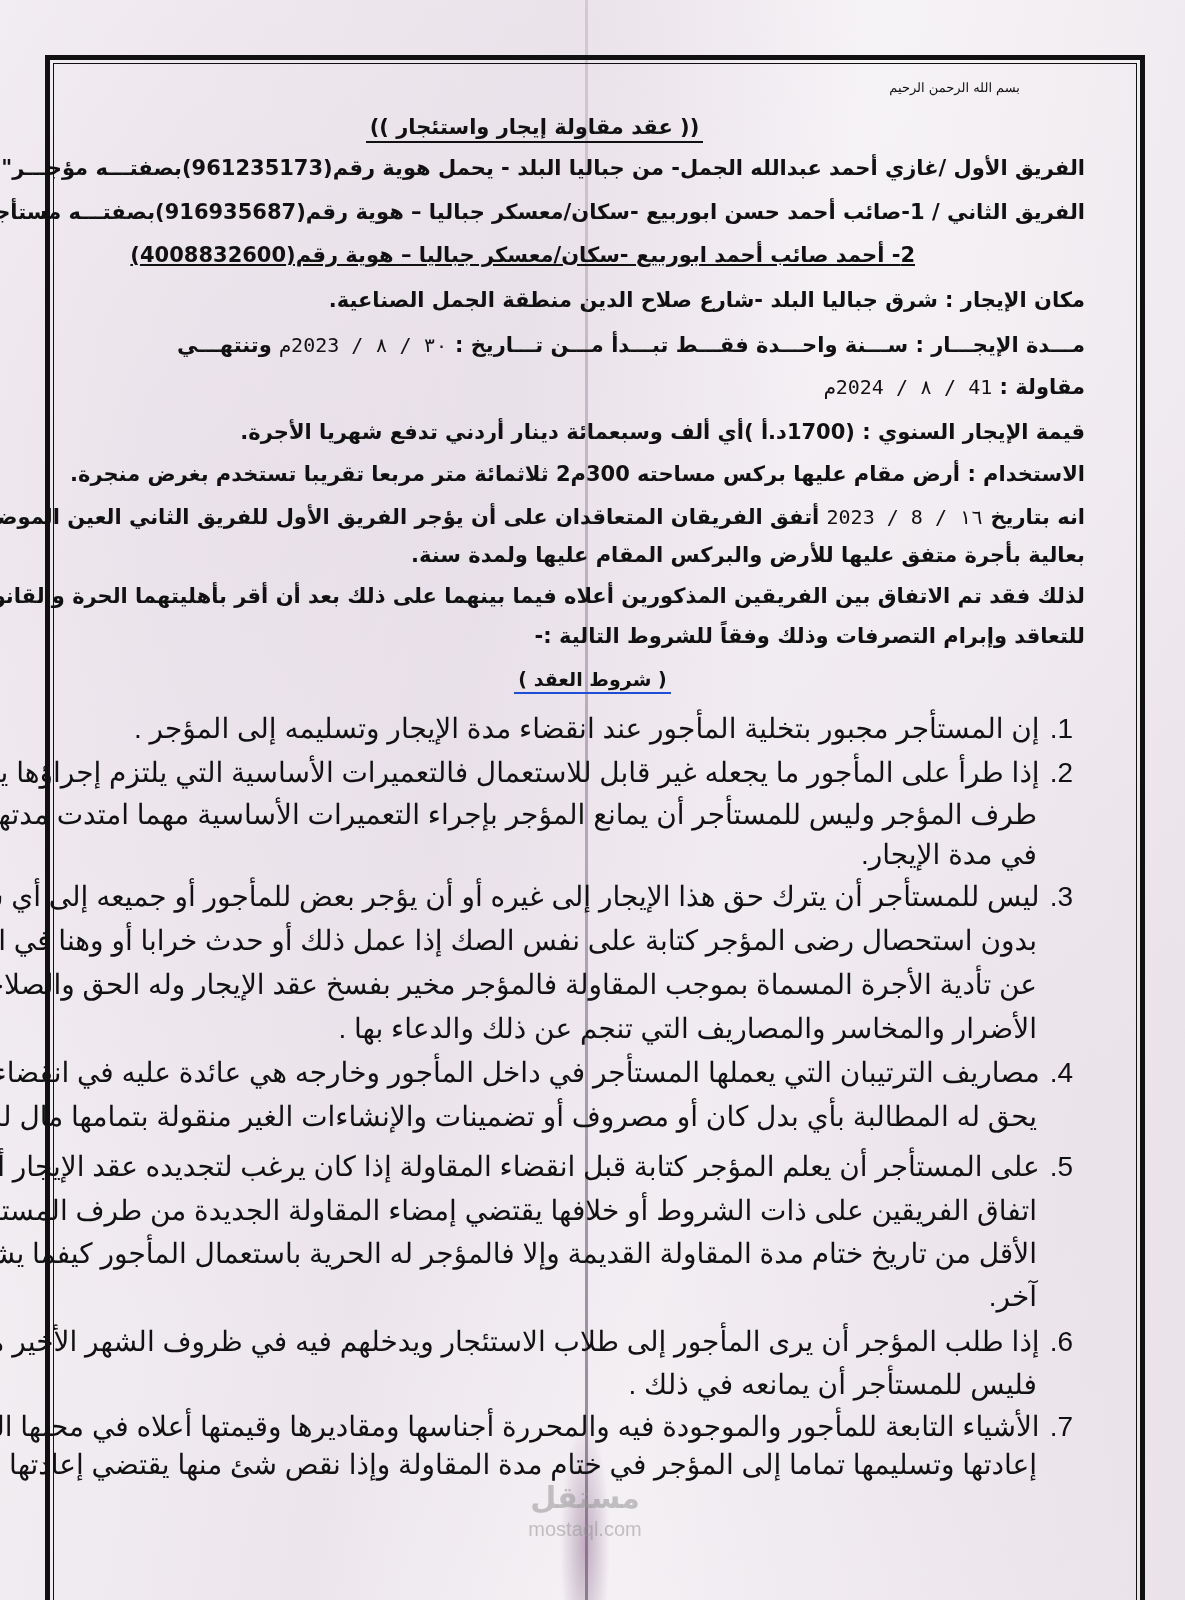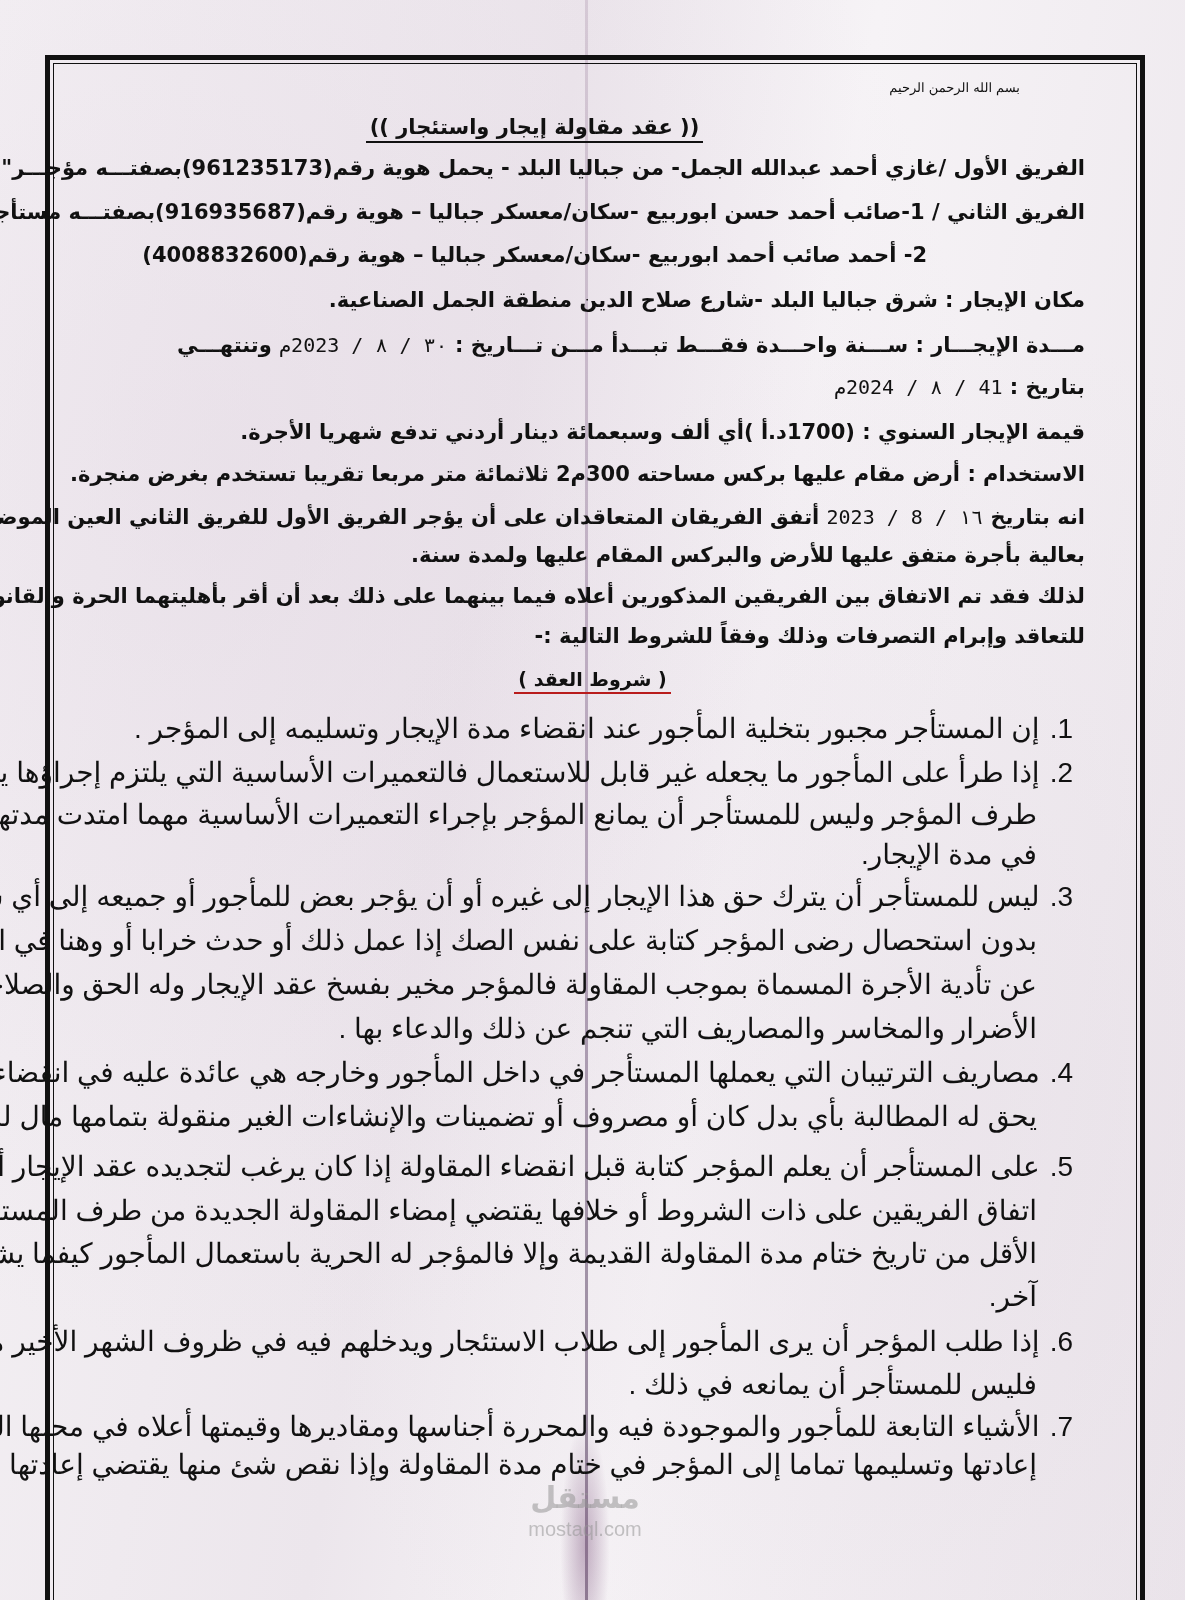--- a/index.html
+++ b/index.html
@@ -54,53 +54,53 @@
   }
   .title {
     position: absolute; left: 0; width: 1069px; top: 115px; text-align: center;
     font-family: "DejaVu Sans", sans-serif; font-weight: bold; font-size: 21px;
   }
   .title span { border-bottom: 2px solid #111; padding: 0 4px 2px; }
   .subtitle {
     position: absolute; left: 0; width: 1185px; top: 668px; text-align: center;
     font-family: "DejaVu Sans", sans-serif; font-weight: bold; font-size: 19px;
   }
-  .subtitle span { border-bottom: 2px solid #b91c1c; padding: 0 4px 2px; }
+  .subtitle span { border-bottom: 2px solid #1d4ed8; padding: 0 4px 2px; }
   .num { display: inline-block; margin-left: 10px; }
   .watermark {
     position: absolute; left: 505px; top: 1478px; width: 160px; text-align: center;
     color: rgba(150,150,150,0.55); direction: ltr;
   }
   .wm-ar { font-family: "DejaVu Sans", sans-serif; font-weight: bold; font-size: 30px; line-height: 40px; }
   .wm-en { font-family: "Liberation Sans", sans-serif; font-size: 20px; line-height: 22px; }
 </style>
 </head>
 <body>
 
 <div class="fold-v"></div>
 <div class="fold-stain"></div>
 <div class="frame"></div>
 
 <div class="basmala">بسم الله الرحمن الرحيم</div>
 <div class="title"><span>(( عقد مقاولة إيجار واستئجار ))</span></div>
 
 <div class="line bold" style="right:100px; top:156px;">الفريق الأول /غازي أحمد عبدالله الجمل- من جباليا البلد - يحمل هوية رقم(961235173)بصفتـــه مؤجـــر"</div>
 <div class="line bold" style="right:100px; top:200px;">الفريق الثاني / 1-صائب أحمد حسن ابوربيع -سكان/معسكر جباليا – هوية رقم(916935687)بصفتـــه مستأجر"</div>
-<div class="line bold" style="right:258px; top:243px;">2- أحمد صائب أحمد ابوربيع -سكان/معسكر جباليا – هوية رقم(4008832600)</div>
+<div class="line bold" style="right:270px; top:243px;text-decoration:underline;">2- أحمد صائب أحمد ابوربيع -سكان/معسكر جباليا – هوية رقم(4008832600)</div>
 
 <div class="line bold" style="right:100px; top:288px;">مكان الإيجار : شرق جباليا البلد -شارع صلاح الدين منطقة الجمل الصناعية.</div>
 
 <div class="line bold" style="right:100px; top:333px; width:985px;">
   <span>مـــدة الإيجـــار : ســـنة واحـــدة فقـــط تبـــدأ مـــن تـــاريخ :</span>
   <span class="hand">٣٠ / ٨ / 2023م</span>
   <span>وتنتهـــي</span>
 </div>
 
 <div class="line bold" style="right:100px; top:375px;">
-  <span>بتاريخ :</span>
+  <span>مقاولة :</span>
   <span class="hand">41 / ٨ / 2024م</span>
 </div>
 
 <div class="line bold" style="right:100px; top:420px;">قيمة الإيجار السنوي : (1700د.أ )أي ألف وسبعمائة دينار أردني تدفع شهريا الأجرة.</div>
 <div class="line bold" style="right:100px; top:462px;">الاستخدام : أرض مقام عليها بركس مساحته 300م2 ثلاثمائة متر مربعا تقريبا تستخدم بغرض منجرة.</div>
 
 <div class="line bold" style="right:100px; top:505px;">
   <span>انه بتاريخ</span>
   <span class="hand">١٦ / 8 / 2023</span>
   <span>أتفق الفريقان المتعاقدان على أن يؤجر الفريق الأول للفريق الثاني العين الموضحة</span>

